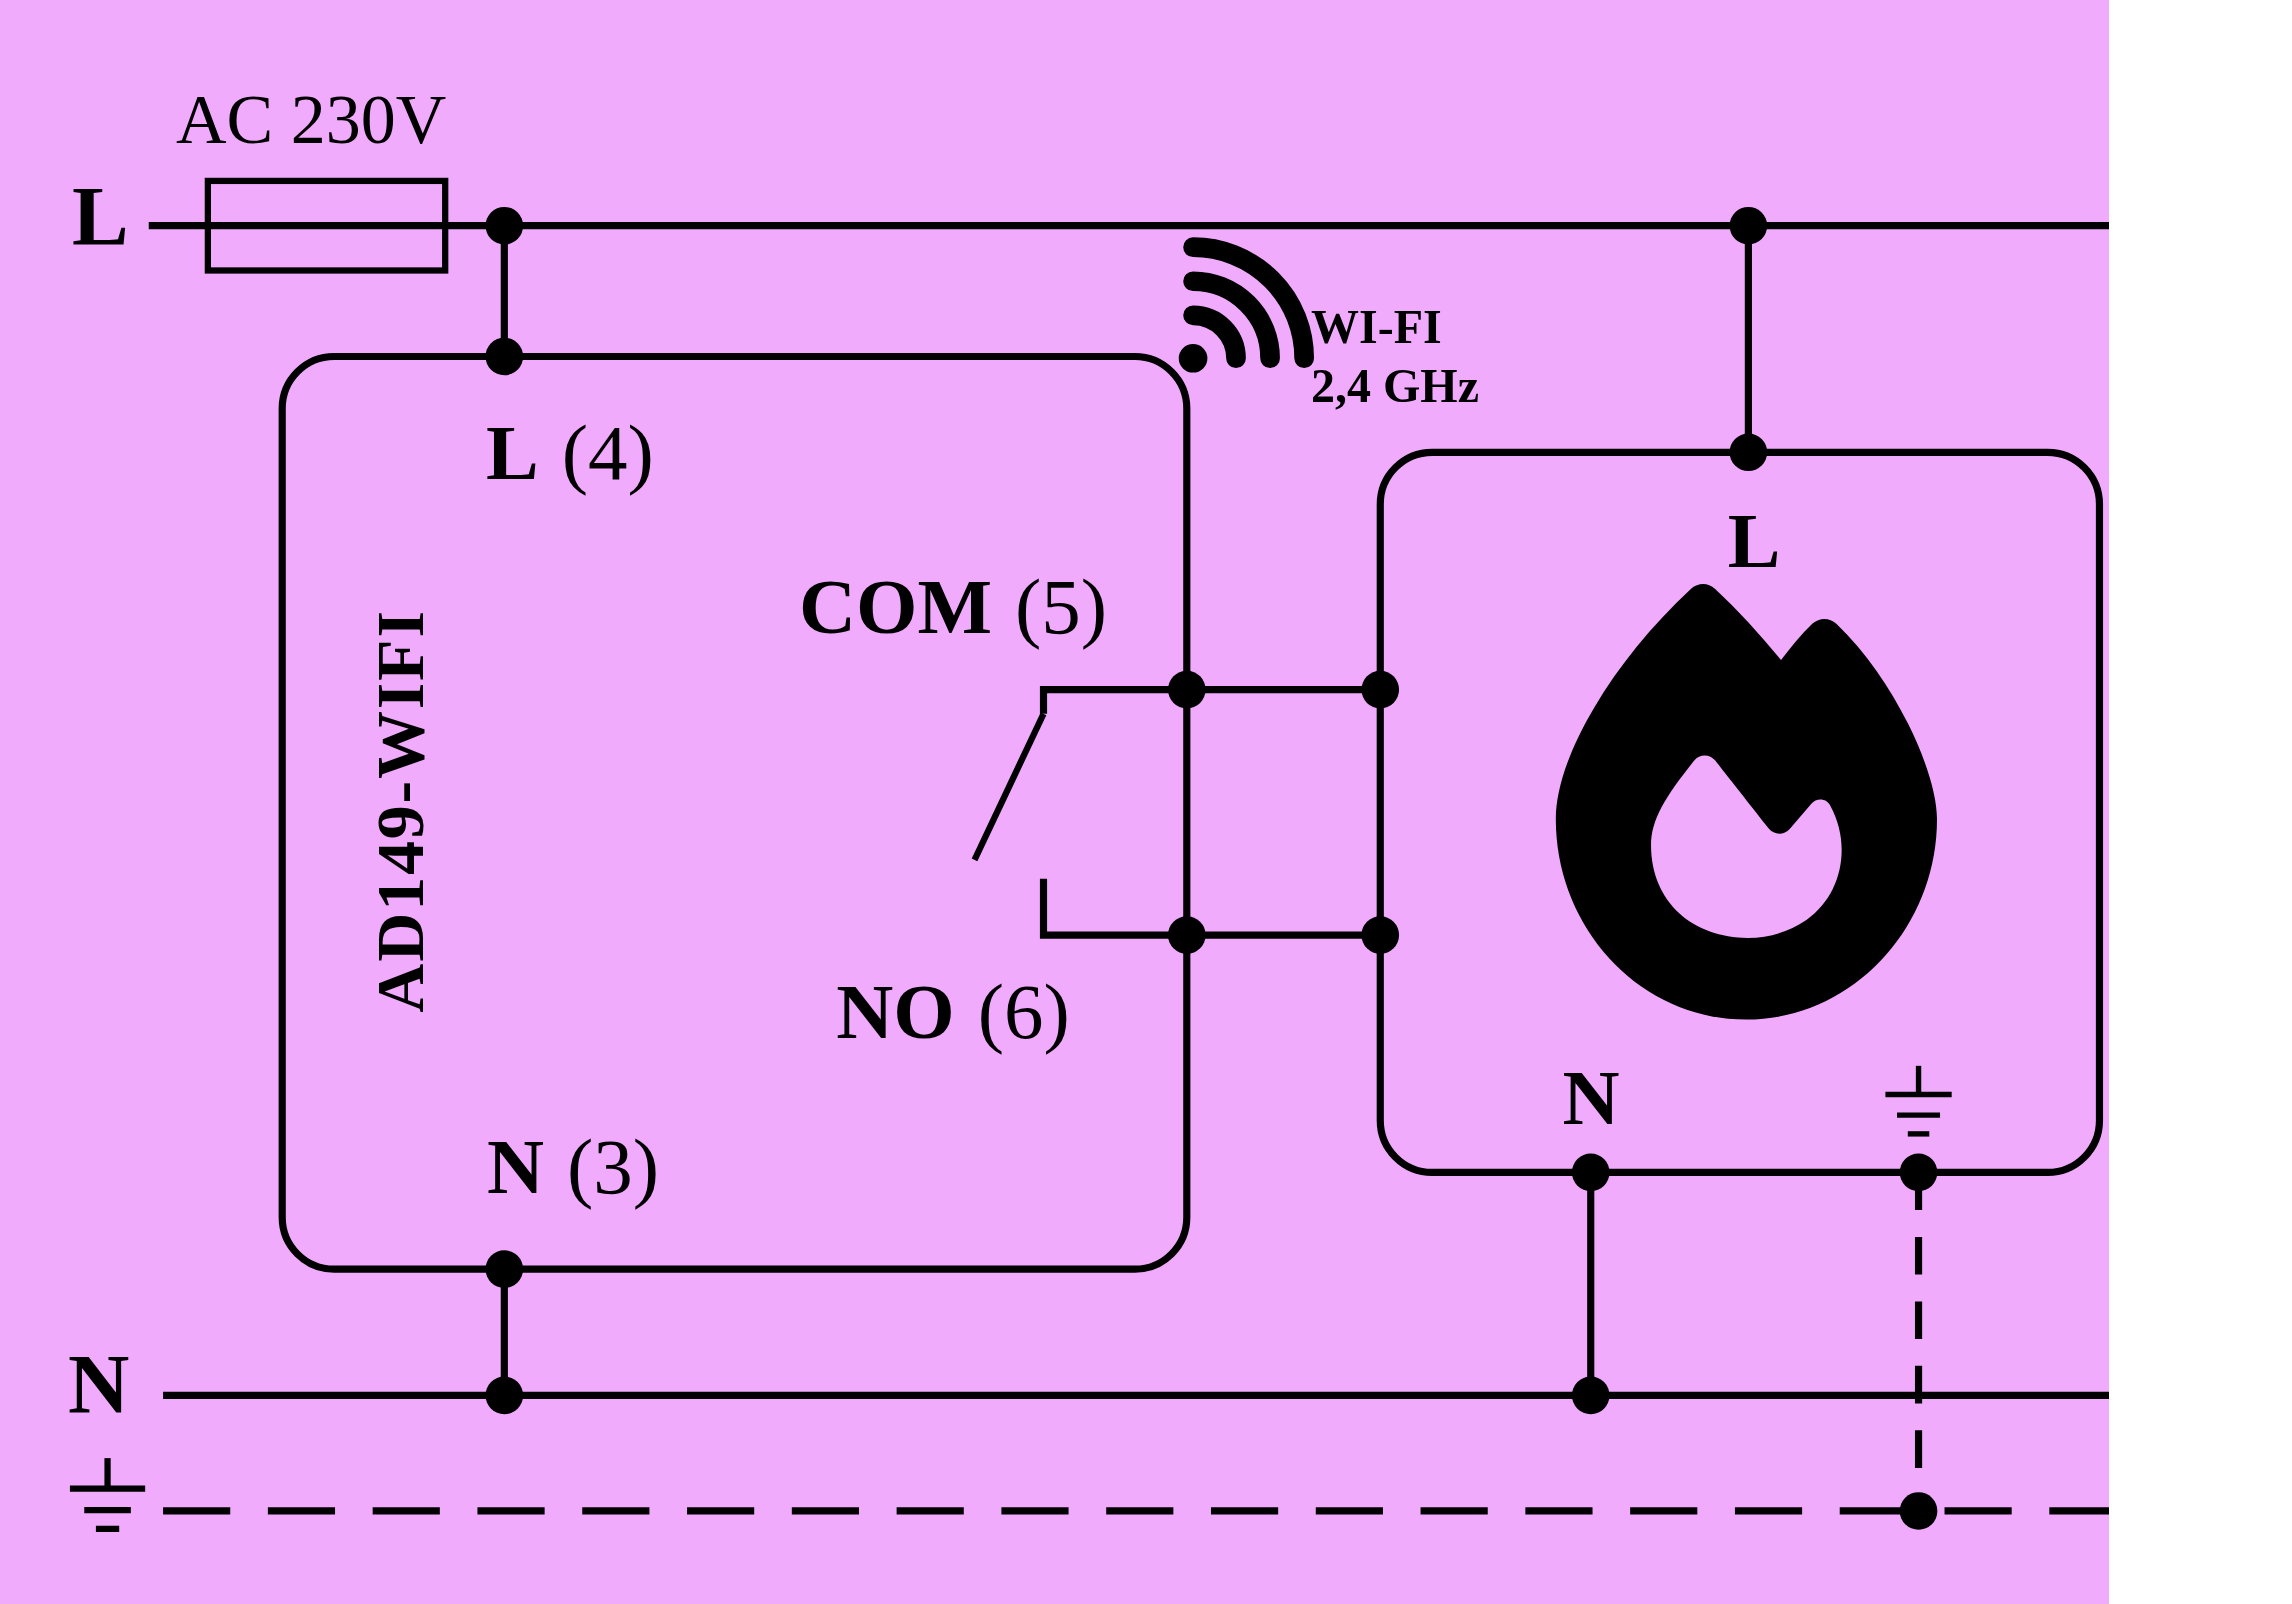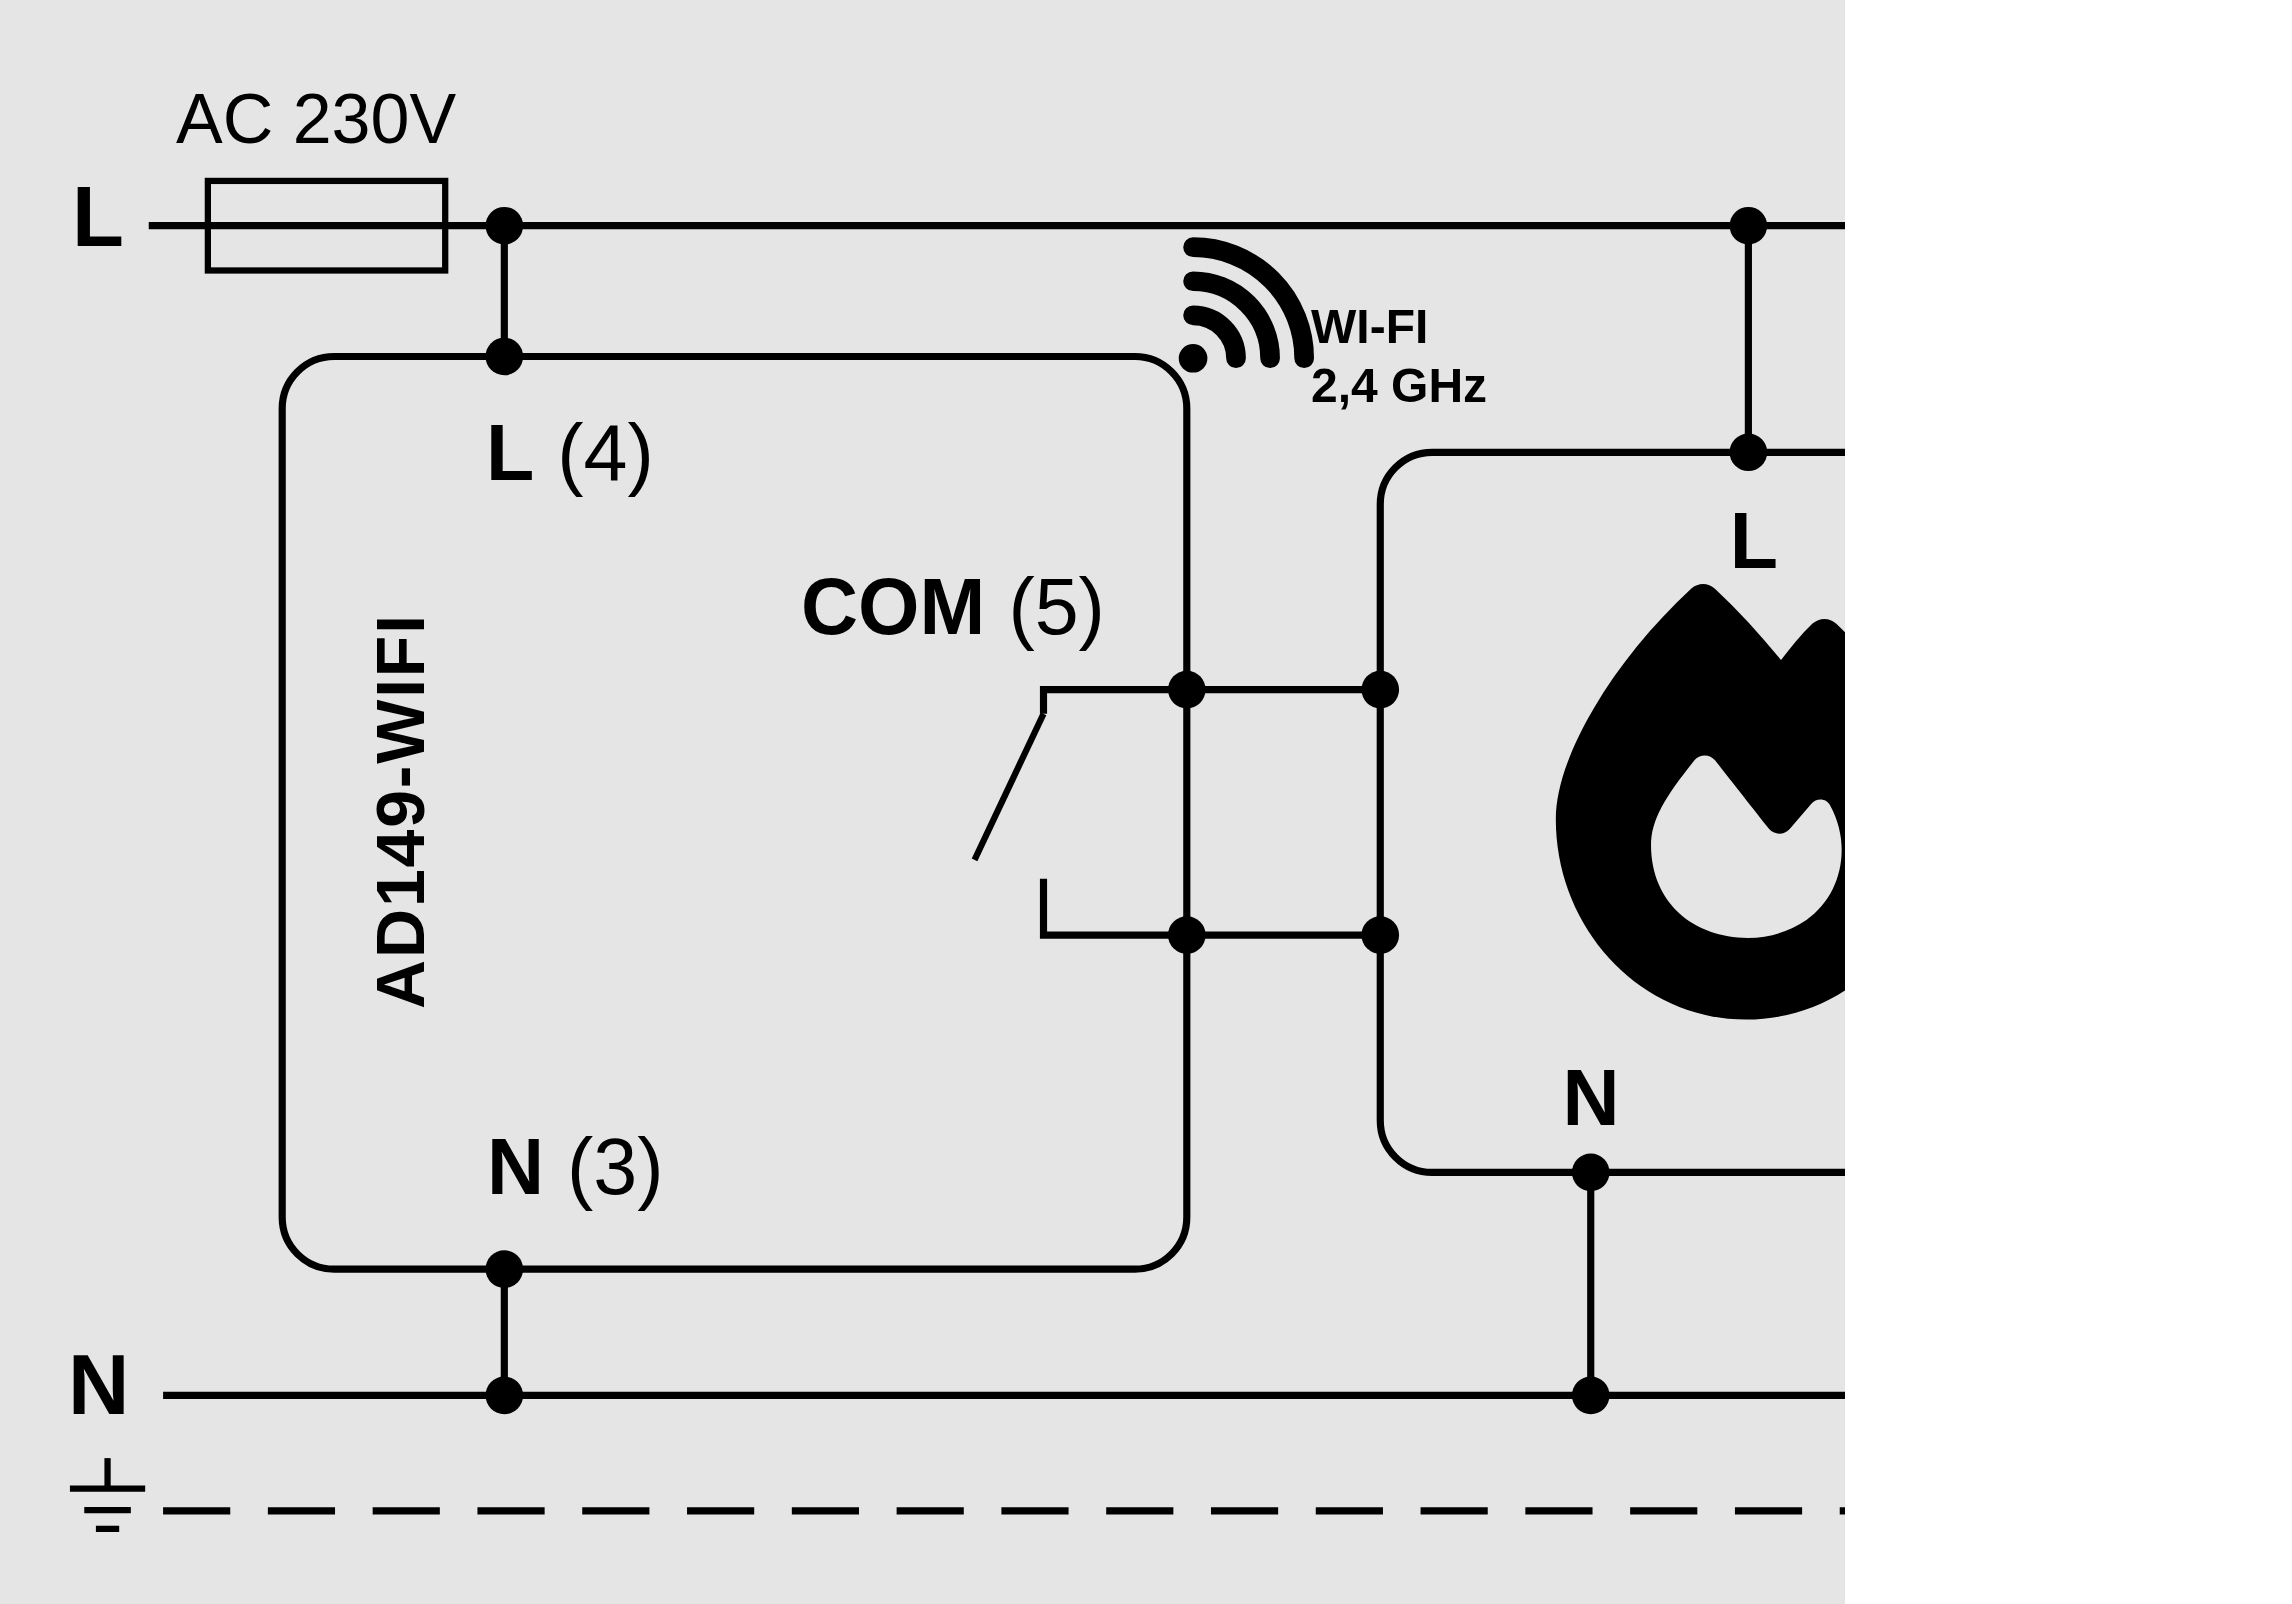--- a/index.html
+++ b/index.html
@@ -2,25 +2,25 @@
 <html style="font-size:14.3px"><head>
 <meta charset="utf-8">
 <style>
   html, body {
     margin: 0;
     padding: 0;
     background: #ffffff;
   }
   .canvas {
     position: relative;
-    width: 1845px;
+    width: 2109px;
     height: 1605px;
-    background: #e5e5e5;
+    background: #f0abfc;
     overflow: hidden;
-    font-family: Liberation Sans, sans-serif;
+    font-family: Liberation Serif, serif;
     color: #000;
   }
   .wiring-svg {
     position: absolute;
     left: 0;
     top: 0;
   }
   .lbl {
     position: absolute;
     white-space: nowrap;
@@ -130,20 +130,23 @@
   <div class="lbl wifi-txt" style="left:1311px; top:315px;">2,4 GHz</div>
 
   <div class="lbl big" style="left:486px; top:410px;">
     <span class="b">L</span><span class="r">(4)</span>
   </div>
 
   <div class="lbl big right-box" style="left:734px; top:564px;">
     <span class="b">COM</span><span class="r">(5)</span>
   </div>
 
+  <div class="lbl big right-box" style="left:734px; top:969px;">
+    <span class="b">NO</span><span class="r">(6)</span>
+  </div>
 
   <div class="lbl big" style="left:463px; top:1124px;margin-left:24px;">
     <span class="b">N</span><span class="r">(3)</span>
   </div>
 
   <div class="lbl vert" style="left:400px; top:811px;">AD149-WIFI</div>
 
   <div class="lbl big b centerx" style="left:1754px; top:498px;">L</div>
 
   <div class="lbl big b centerx" style="left:1591px; top:1055px;">N</div>

